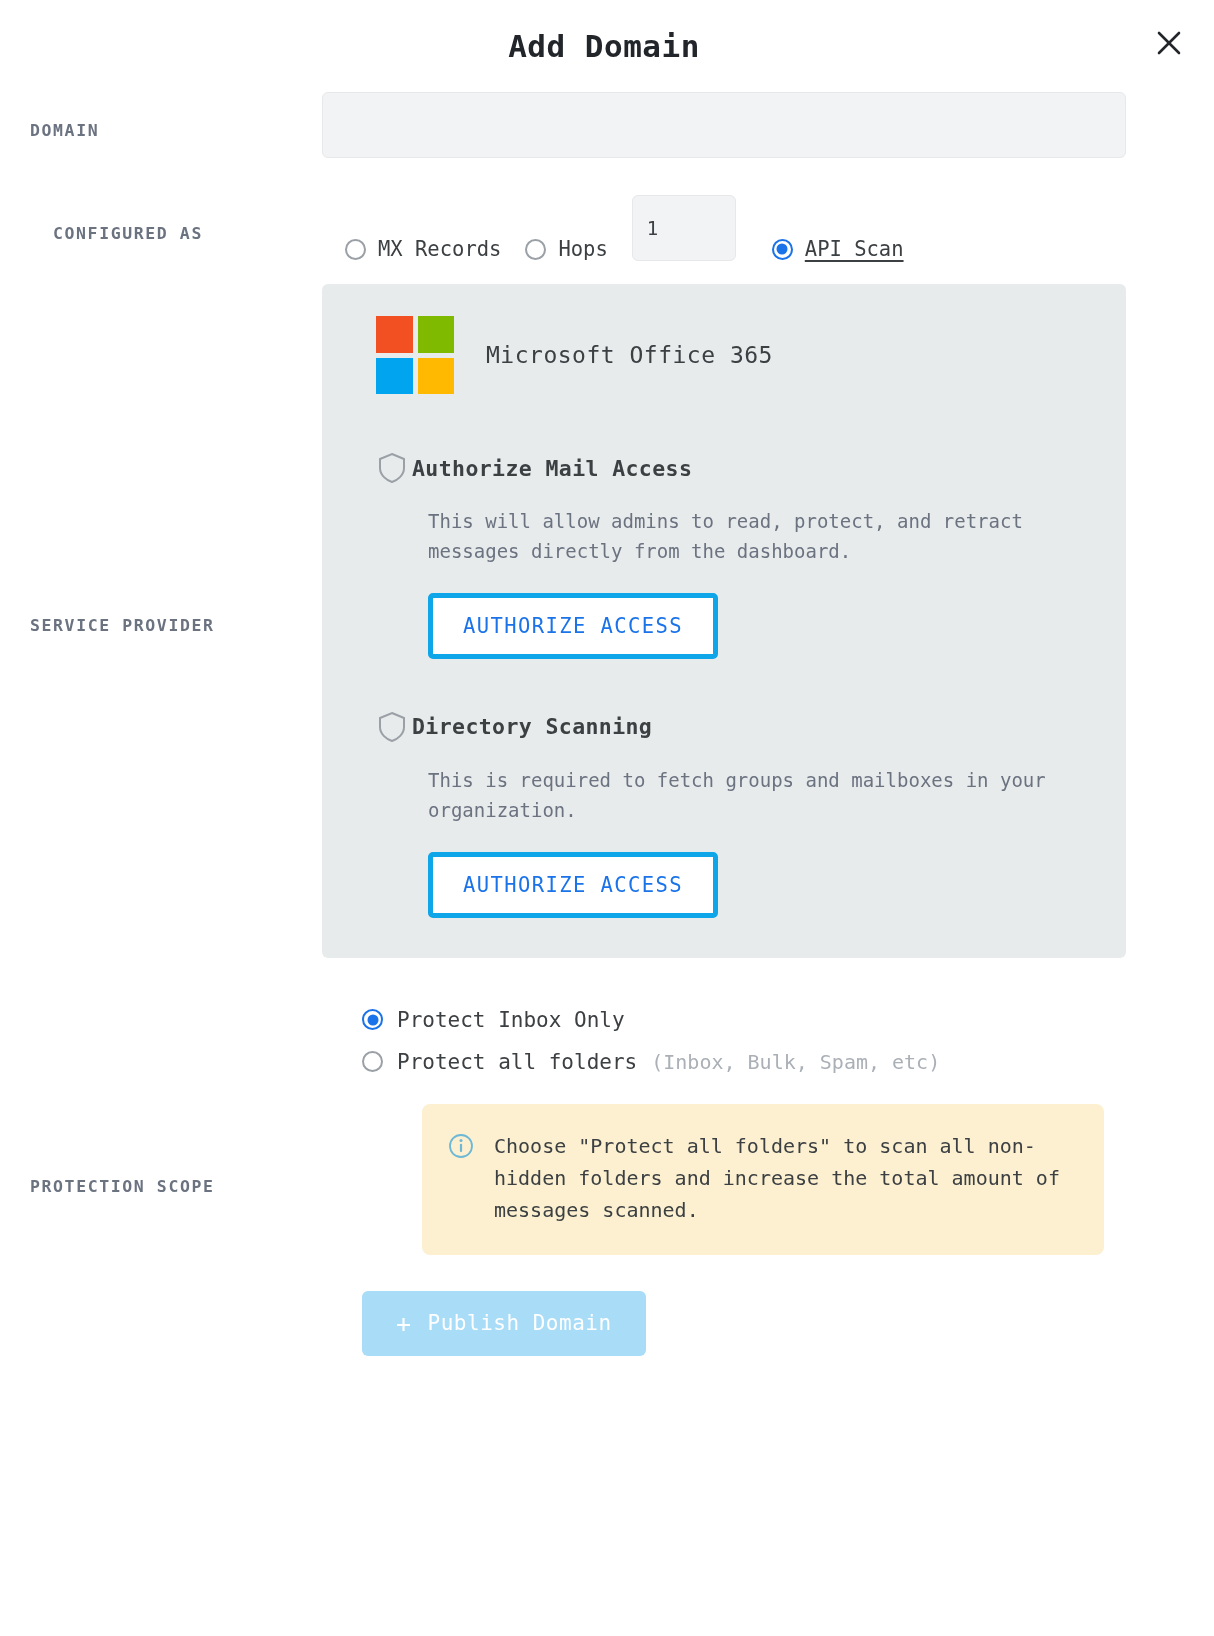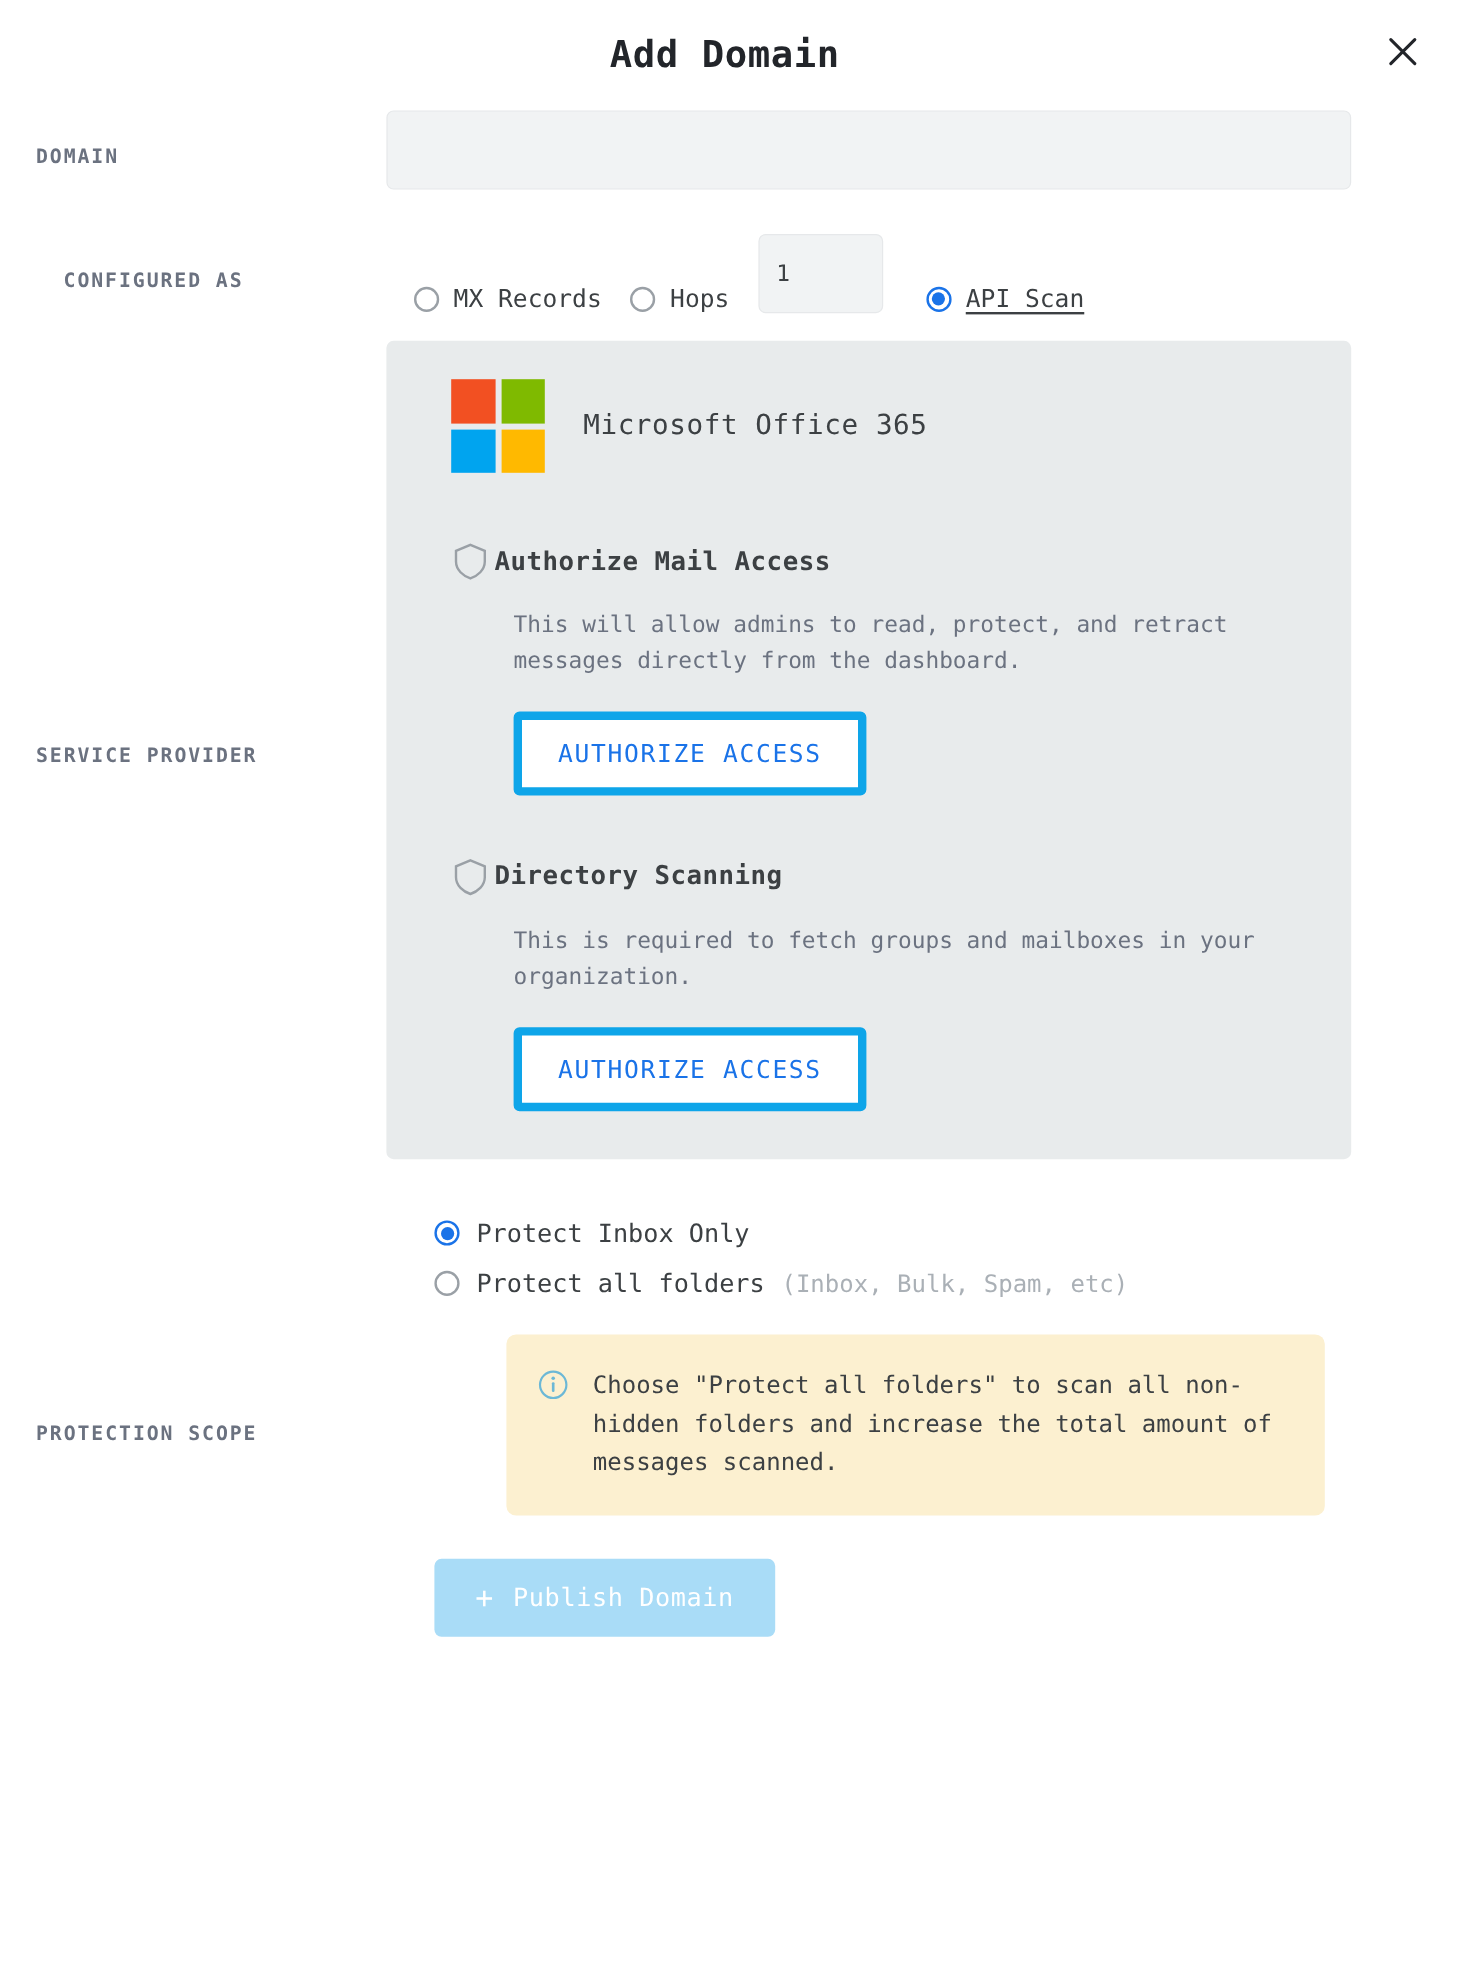--- a/index.html
+++ b/index.html
@@ -201,21 +201,21 @@
     margin: 22px 0 0 74px;
     font-size: 19px;
     line-height: 1.6;
     color: #6b7280;
     max-width: 700px;
   }
   .auth-btn {
     margin: 26px 0 0 74px;
     display: inline-block;
     background: #ffffff;
-    border: 7px solid #0ea5e9;
+    border: 5px solid #0ea5e9;
     border-radius: 5px;
     color: #1a73e8;
     font-family: "DejaVu Sans Mono", monospace;
     font-size: 20.5px;
     letter-spacing: 1.4px;
     padding: 16px 30px;
     cursor: pointer;
   }
 
   

